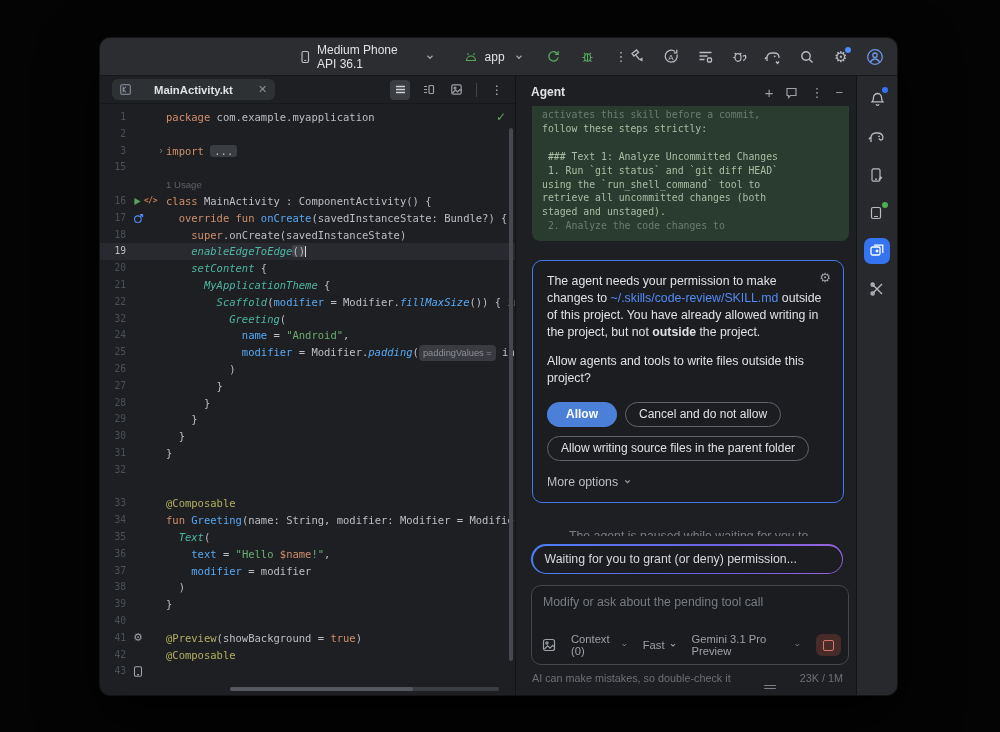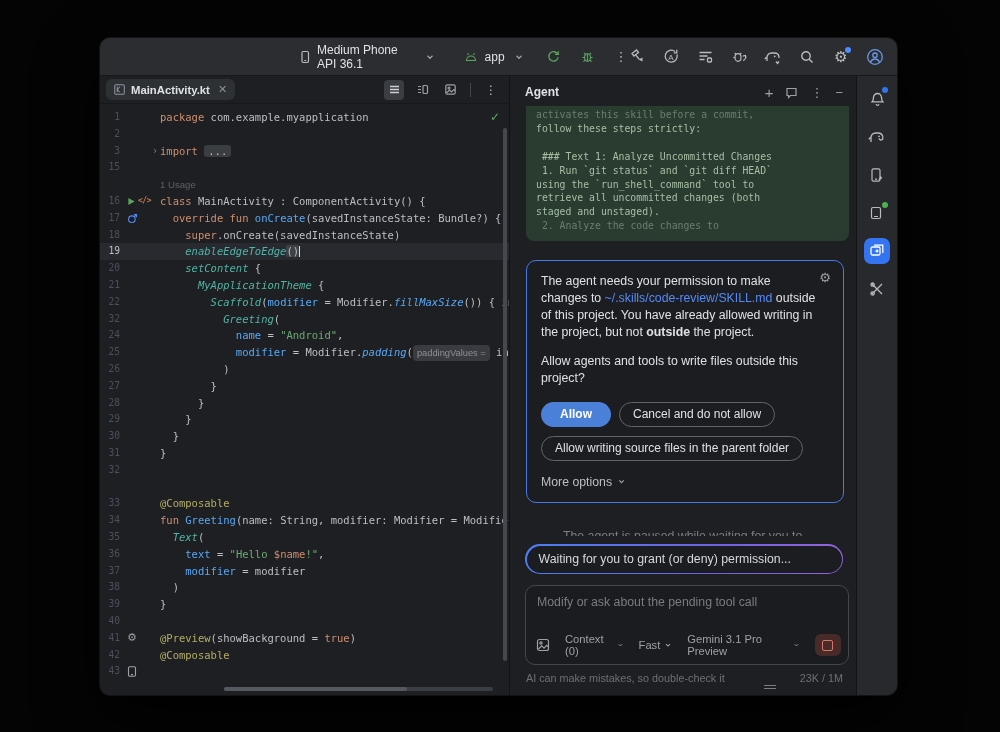--- a/index.html
+++ b/index.html
@@ -1,34 +1,34 @@
 <!DOCTYPE html>
 <html><head>
 <meta charset="utf-8">
 <style>
   html,body{margin:0;padding:0;width:1000px;height:732px;background:#040404;overflow:hidden;
     font-family:"Liberation Sans",sans-serif;-webkit-font-smoothing:antialiased;}
   .window{position:absolute;left:100px;top:38px;width:797px;height:657px;background:#1E1F22;
     border-radius:10px;overflow:hidden;display:flex;flex-direction:column;
-    box-shadow:0 0 0 1px rgba(255,255,255,.07),0 22px 60px rgba(0,0,0,.85);align-items:flex-end;}
+    box-shadow:0 0 0 1px rgba(255,255,255,.07),0 22px 60px rgba(0,0,0,.85);}
   
   .toolbar{height:37px;flex:none;background:#2B2D30;border-bottom:1px solid #17181A;
     display:flex;align-items:center;color:#DFE1E5;font-size:12px;}
   .tb-center{display:flex;align-items:center;margin-left:198px;gap:7px;}
   .tb-group{display:flex;align-items:center;gap:5px;cursor:default;}
   .tb-right{margin-left:auto;display:flex;align-items:center;gap:16px;padding-right:13px;}
   .tb-ic{display:flex;align-items:center;justify-content:center;position:relative;width:18px;height:18px;}
   .dot{position:absolute;width:6px;height:6px;border-radius:50%;}
   .glyph{font-family:"DejaVu Sans",sans-serif;color:#B8BBC2;}
   .sp14{width:14px}.sp8{width:6px}
   
   .main{flex:1;display:flex;min-height:0;}
   .editor-col{width:415px;flex:none;display:flex;flex-direction:column;background:#1E1F22;border-right:1px solid #121315;}
   .tabbar{height:27px;flex:none;border-bottom:1px solid #17181A;display:flex;align-items:center;padding:0 8px 0 12px;}
-  .tab{display:flex;align-items:center;gap:6px;background:#2E3134;border-radius:6px;height:21px;padding:0 8px;
+  .tab{display:flex;align-items:center;gap:23px;background:#2E3134;border-radius:6px;height:21px;padding:0 8px;
     font-size:11.3px;color:#DFE1E5;font-weight:700;}
   .tab-close{color:#8C9096;font-weight:400;font-size:11px;margin-left:2px;}
   .view-modes{margin-left:auto;display:flex;align-items:center;gap:8px;color:#9DA0A6;}
   .vm{width:20px;height:20px;display:flex;align-items:center;justify-content:center;border-radius:4px;}
   .vm.sel{background:#3A3D41;}
   .vsep{width:1px;height:14px;background:#43454A;margin:0 2px;}
   
   .editor-body{flex:1;position:relative;overflow:hidden;padding-top:5px;}
   .crow{display:flex;height:16.8px;line-height:16.8px;font-family:"DejaVu Sans Mono",monospace;font-size:10.5px;}
   .crow.hl{background:#282A30;}

